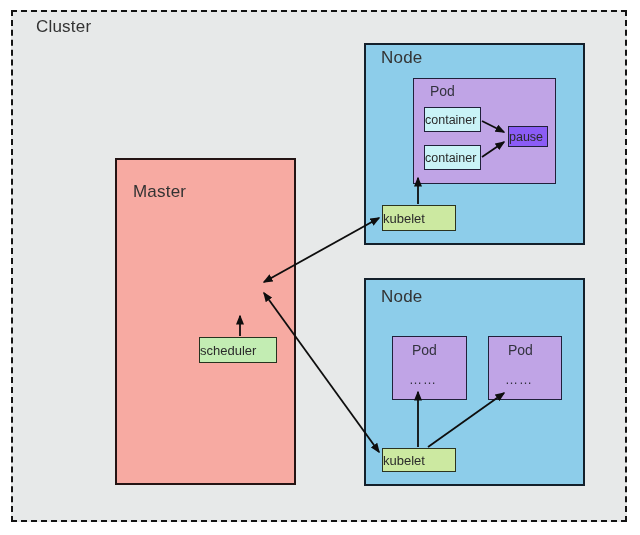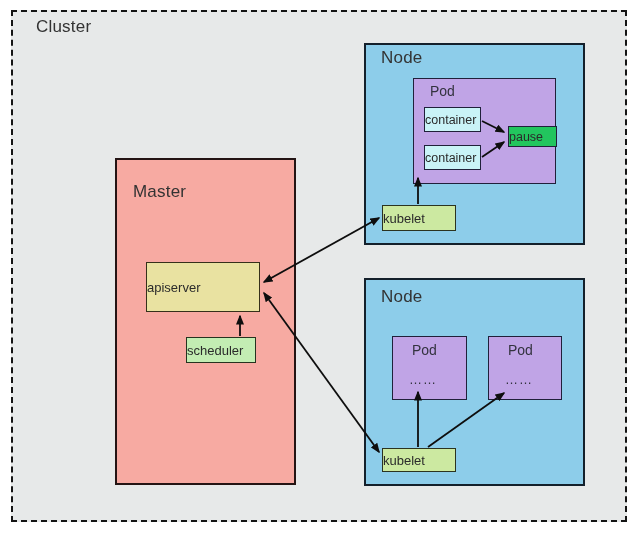--- a/index.html
+++ b/index.html
@@ -57,27 +57,27 @@
   .podbig-label { left: 430px; top: 83px; }
 
   .smallbox {
     display: flex; align-items: center; justify-content: flex-start;
     font-size: 12.5px;
     color: #2b2b2b;
     border: 1.5px solid #20203a;
   }
   .container1 { left: 424px; top: 107px; width: 57px; height: 25px; background: #c9f3f7; }
   .container2 { left: 424px; top: 145px; width: 57px; height: 25px; background: #c9f3f7; }
-  .pause     { left: 508px; top: 126px; width: 49px; height: 21px; background: #22c55e; }
+  .pause     { left: 508px; top: 126px; width: 40px; height: 21px; background: #8b5cf6; }
 
   .kubelet1  { left: 382px; top: 205px; width: 74px; height: 26px; background: #cce9a1; border-color: #2b3320; font-size: 13px; }
   .kubelet2  { left: 382px; top: 448px; width: 74px; height: 24px; background: #cce9a1; border-color: #2b3320; font-size: 13px; }
 
   .apiserver { left: 146px; top: 262px; width: 114px; height: 50px; background: #e9e2a1; border-color: #35301a; font-size: 13px; }
-  .scheduler { left: 186px; top: 337px; width: 70px; height: 26px; background: #c3edb3; border-color: #26331f; font-size: 13px; }
+  .scheduler { left: 199px; top: 337px; width: 78px; height: 26px; background: #c3edb3; border-color: #26331f; font-size: 13px; }
 
   .podA { left: 392px; top: 336px; width: 75px; height: 64px; background: #c0a4e6; border: 1.5px solid #20203a; }
   .podB { left: 488px; top: 336px; width: 74px; height: 64px; background: #c0a4e6; border: 1.5px solid #20203a; }
   .podA-label { left: 412px; top: 342px; }
   .podB-label { left: 508px; top: 342px; }
   .dots { font-size: 13px; letter-spacing: 1px; color: #33333f; }
   .podA-dots { left: 409px; top: 372px; }
   .podB-dots { left: 505px; top: 372px; }
 
   svg.arrows { position: absolute; left: 0; top: 0; width: 640px; height: 535px; pointer-events: none; }
@@ -86,23 +86,20 @@
 </head>
 <body>
 
 <div id="canvas">
 
   <div class="abs cluster"></div>
   <div class="abs region-label cluster-label">Cluster</div>
 
   <div class="abs master"></div>
   <div class="abs region-label master-label">Master</div>
-  <div class="abs smallbox apiserver">
-    <span>apiserver</span>
-  </div>
   <div class="abs smallbox scheduler">
     <span>scheduler</span>
   </div>
 
   <div class="abs node1"></div>
   <div class="abs region-label node1-label">Node</div>
   <div class="abs podbig"></div>
   <div class="abs pod-label podbig-label">Pod</div>
   <div class="abs smallbox container1">
     <span>container</span>

